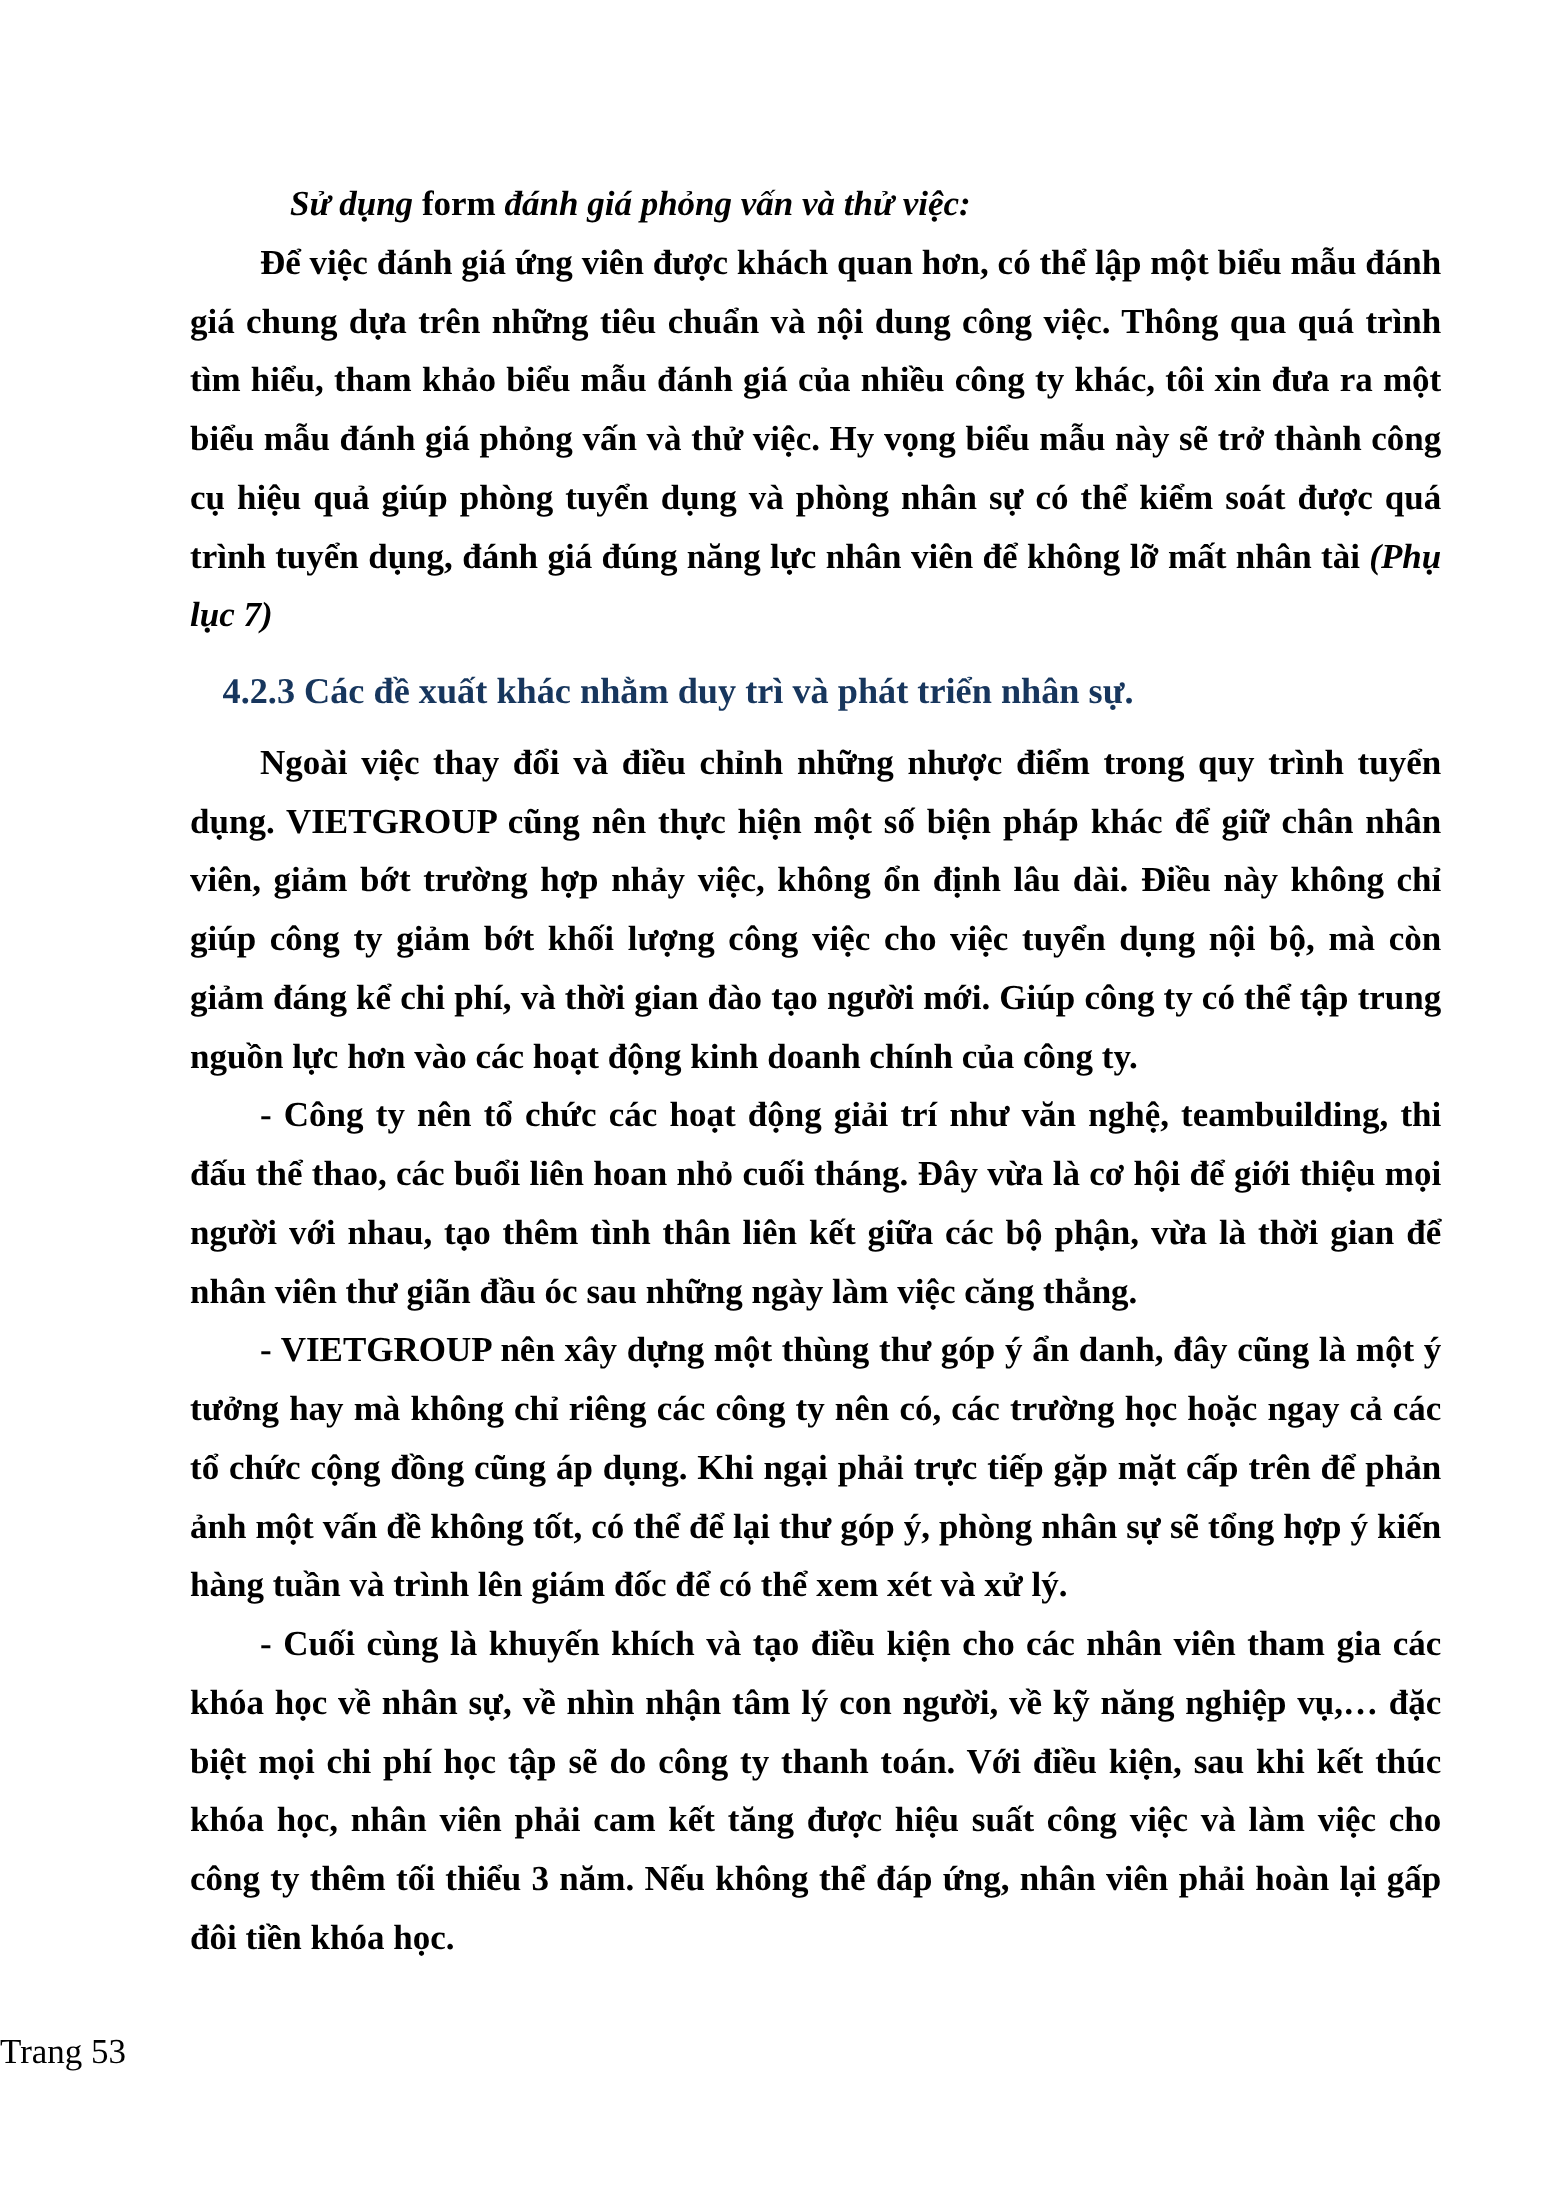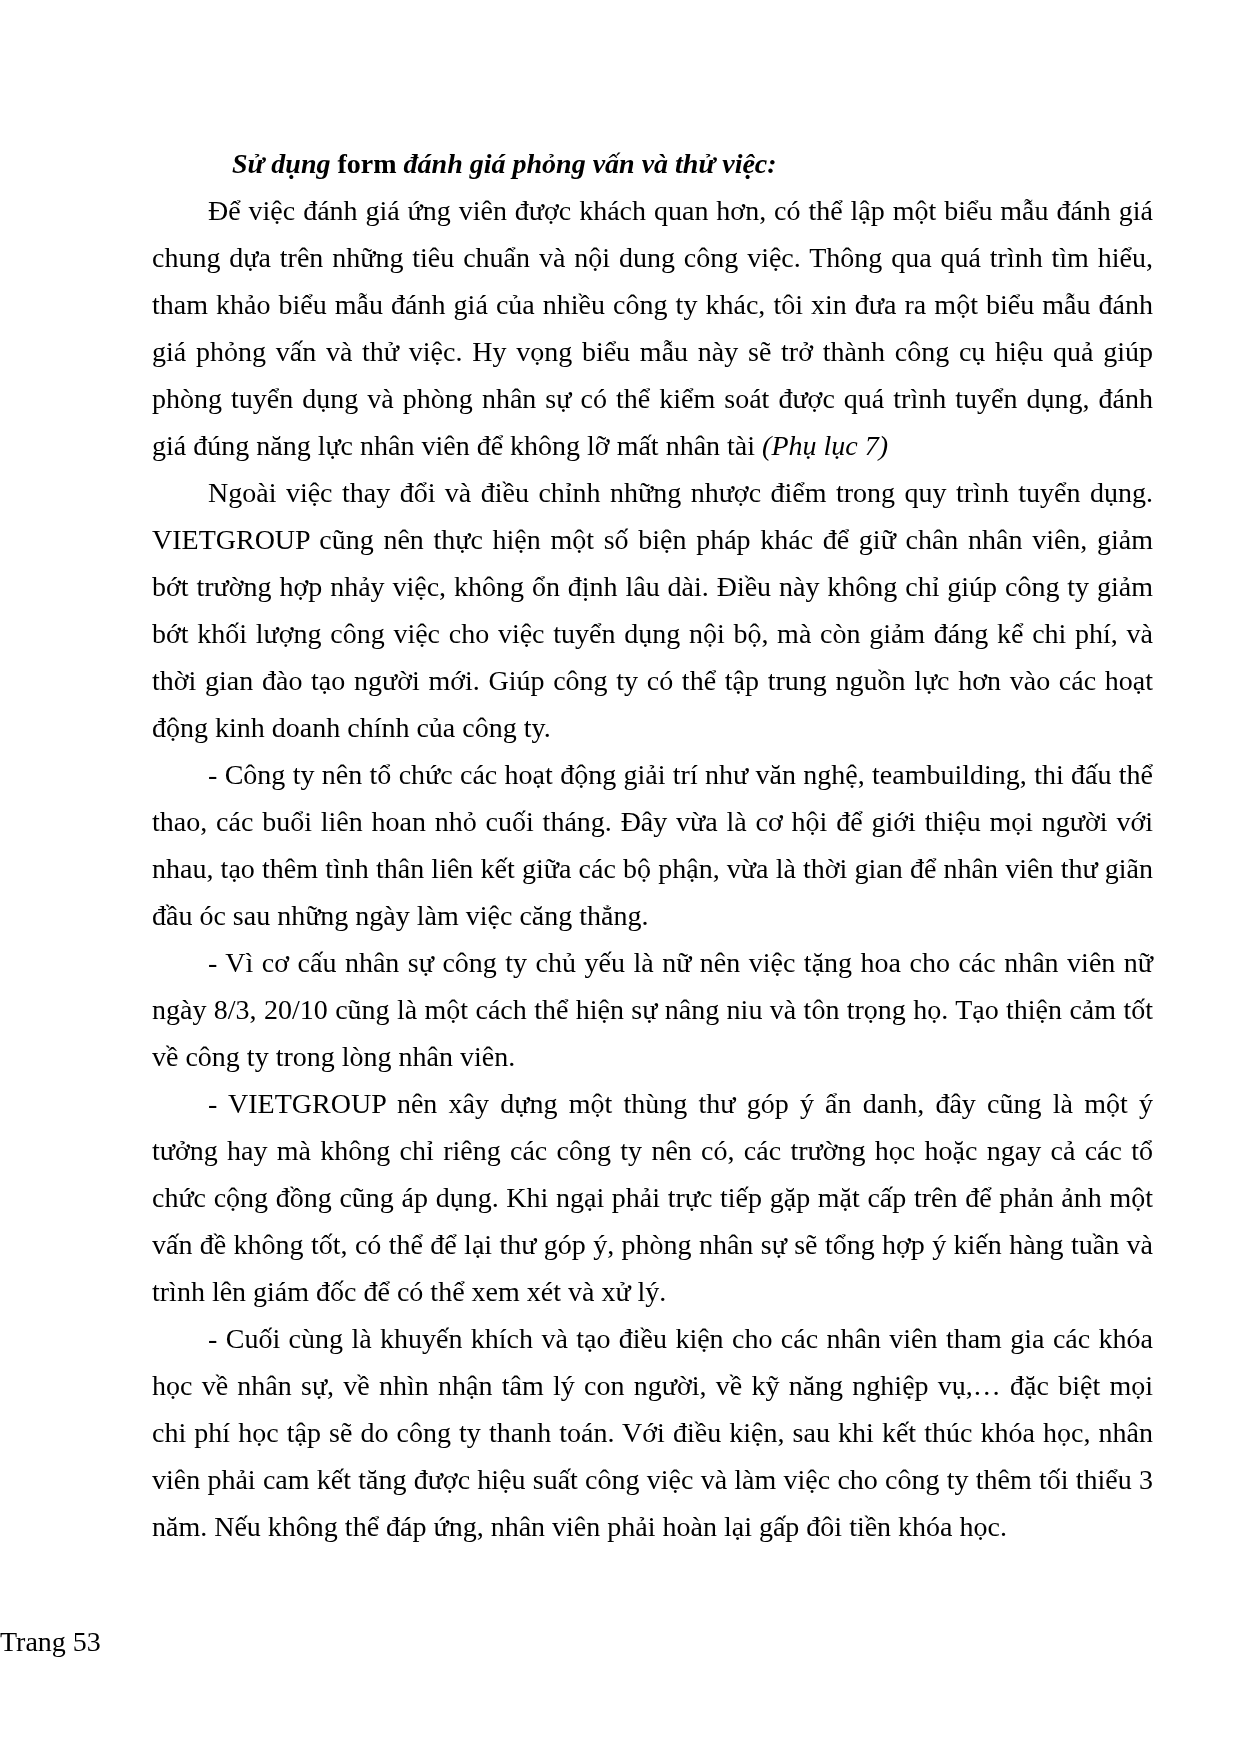--- a/index.html
+++ b/index.html
@@ -13,21 +13,21 @@
     height: 1753px;
     background: #ffffff;
     box-sizing: border-box;
     padding: 140px 88px 0 152px;
     overflow: hidden;
     font-family: "Liberation Serif", "DejaVu Serif", serif;
     color: #000000;
     font-size: 28px;
     line-height: 47px;
   }
-  p { margin: 0; }
+  p { margin: 0; font-weight: bold; }
   .intro {
     text-indent: 80px;
     font-weight: bold;
   }
   .intro .bi { font-style: italic; }
   .intro .b  { font-style: normal; }
   .body {
     text-align: justify;
     text-indent: 56px;
   }
@@ -52,26 +52,26 @@
 </style>
 </head>
 <body>
 
 <div class="page">
 
   <p class="intro"><span class="bi">Sử dụng </span><span class="b">form</span><span class="bi"> đánh giá phỏng vấn và thử việc:</span></p>
 
   <p class="body"><span>Để việc đánh giá ứng viên được khách quan hơn, có thể lập một biểu mẫu đánh giá chung dựa trên những tiêu chuẩn và nội dung công việc. Thông qua quá trình tìm hiểu, tham khảo biểu mẫu đánh giá của nhiều công ty khác, tôi xin đưa ra một biểu mẫu đánh giá phỏng vấn và thử việc. Hy vọng biểu mẫu này sẽ trở thành công cụ hiệu quả giúp phòng tuyển dụng và phòng nhân sự có thể kiểm soát được quá trình tuyển dụng, đánh giá đúng năng lực nhân viên để  không lỡ mất nhân tài </span><span class="i">(Phụ lục 7)</span></p>
 
+  <h2 class="section">4.2.3 Các đề xuất khác nhằm duy trì và phát triển nhân sự.</h2>
 
   <p class="body">Ngoài việc thay đổi và điều chỉnh những nhược điểm trong quy trình tuyển dụng. VIETGROUP cũng nên thực hiện một số biện pháp khác để giữ chân nhân viên, giảm bớt trường hợp nhảy việc, không ổn định lâu dài. Điều này không chỉ giúp công ty giảm bớt khối lượng công việc cho việc tuyển dụng nội bộ, mà còn giảm đáng kể chi phí, và thời gian đào tạo người mới. Giúp công ty có thể tập trung nguồn lực hơn vào các hoạt động kinh doanh chính của công ty.</p>
 
   <p class="body">- Công ty nên tổ chức các hoạt động giải trí như văn nghệ, teambuilding, thi đấu thể thao, các buổi liên hoan nhỏ cuối tháng. Đây vừa là cơ hội để giới thiệu mọi người với nhau, tạo thêm tình thân liên kết giữa các bộ phận, vừa là thời gian để nhân viên thư giãn đầu óc sau những ngày làm việc căng thẳng.</p>
 
-  <p class="body">- Vì cơ cấu nhân sự công ty chủ yếu là nữ nên việc tặng hoa cho các nhân viên nữ ngày  8/3, 20/10 cũng là một cách thể hiện sự nâng niu và tôn trọng họ. Tạo thiện cảm tốt về công ty trong lòng nhân viên.</p>
 
   <p class="body">- VIETGROUP nên xây dựng một thùng thư góp ý ẩn danh, đây cũng là một ý tưởng hay mà không chỉ riêng các công ty nên có, các trường học hoặc ngay cả các tổ chức cộng đồng cũng áp dụng. Khi ngại phải trực tiếp gặp mặt cấp trên để phản ảnh một vấn đề không tốt, có thể để lại thư góp ý, phòng nhân sự sẽ tổng hợp ý kiến hàng tuần và trình lên giám đốc để có thể xem xét và xử lý.</p>
 
   <p class="body">- Cuối cùng là khuyến khích và tạo điều kiện cho các nhân viên tham gia các khóa học về nhân sự, về nhìn nhận tâm lý con người, về kỹ năng nghiệp vụ,… đặc biệt mọi chi phí học tập sẽ do công ty thanh toán. Với điều kiện, sau khi kết thúc khóa học, nhân viên phải cam kết tăng được hiệu suất công việc và làm việc cho công ty thêm tối thiểu 3 năm. Nếu không thể đáp ứng, nhân viên phải hoàn lại gấp đôi tiền khóa học.</p>
 
   <div class="footer">Trang 53</div>
 
 </div>
 
 </body></html>

